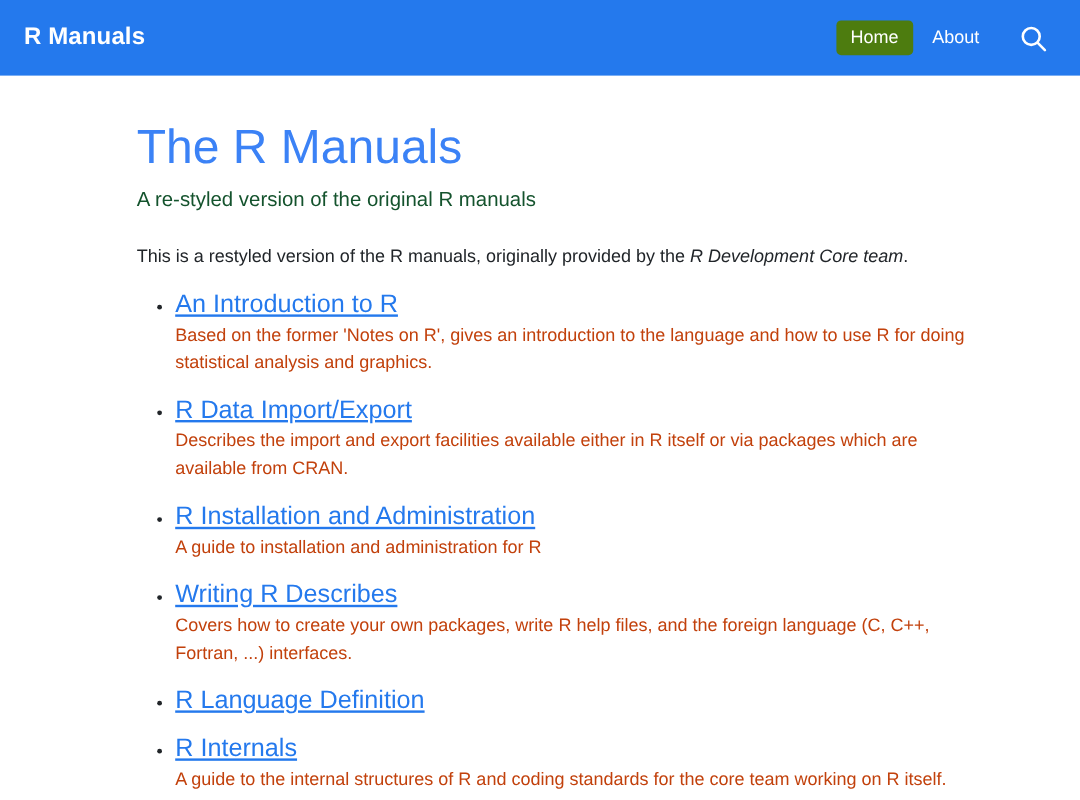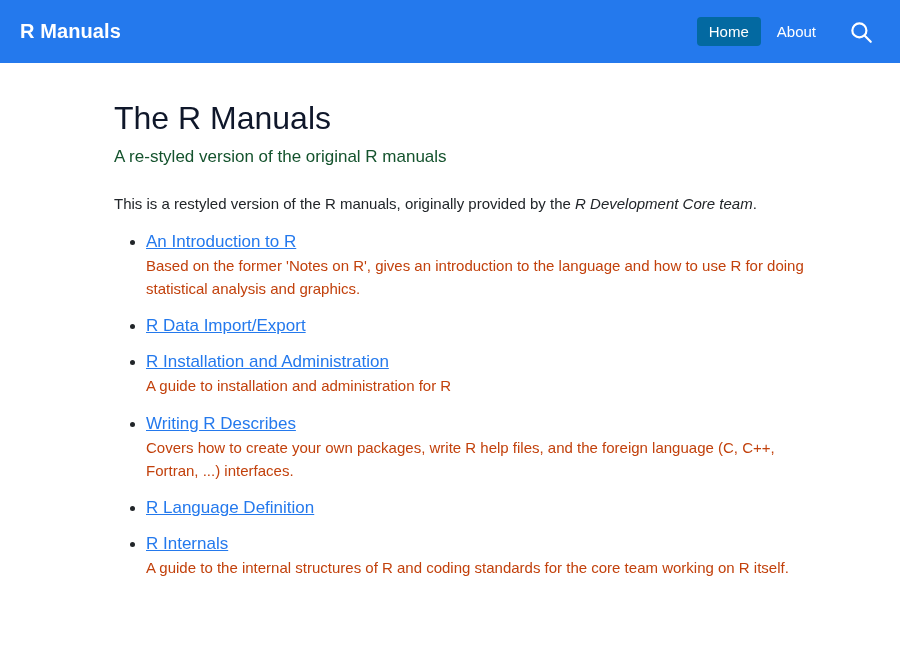--- a/index.html
+++ b/index.html
@@ -42,21 +42,21 @@
     padding: 6px 12px;
     border-radius: 4px;
     text-decoration: none;
     white-space: nowrap;
     display: flex;
     align-items: center;
     gap: 5px;
     cursor: pointer;
   }
   .nav-link.active {
-    background: #0369a1;
+    background: #4d7c0f;
   }
   .caret {
     display: inline-block;
     width: 0;
     height: 0;
     border-left: 4px solid transparent;
     border-right: 4px solid transparent;
     border-top: 5px solid #ffffff;
     margin-top: 2px;
   }
@@ -74,23 +74,23 @@
 
   
   .content {
     padding: 36px 0 0 0;
   }
   .inner {
     max-width: 700px;
     margin-left: 114px;
   }
   h1.page-title {
-    font-size: 32px;
+    font-size: 40px;
     font-weight: normal;
-    color: #0f172a;
+    color: #3b82f6;
     margin: 0 0 10px 0;
     line-height: 1.2;
   }
   .subtitle {
     font-size: 17px;
     color: #14532d;
     margin: 0 0 26px 0;
     font-weight: normal;
   }
   .intro {
@@ -108,21 +108,21 @@
   }
   ul.manual-list > li {
     margin-bottom: 16px;
   }
   ul.manual-list > li::marker {
     color: #212529;
   }
   .manual-link {
     color: #2479ed;
     text-decoration: underline;
-    font-size: 17px;
+    font-size: 21px;
     cursor: pointer;
   }
   .manual-desc {
     font-size: 15px;
     color: #c2410c;
     line-height: 1.55;
     margin-top: 2px;
     max-width: 670px;
   }
 </style>
@@ -159,20 +159,21 @@
       <span>This is a restyled version of the R manuals, originally provided by the </span><em>R Development Core team</em><span>.</span>
     </p>
 
     <ul class="manual-list">
       <li>
         <a class="manual-link">An Introduction to R</a>
         <div class="manual-desc">Based on the former 'Notes on R', gives an introduction to the language and how to use R for doing statistical analysis and graphics.</div>
       </li>
       <li>
         <a class="manual-link">R Data Import/Export</a>
+        <div class="manual-desc">Describes the import and export facilities available either in R itself or via packages which are available from CRAN.</div>
       </li>
       <li>
         <a class="manual-link">R Installation and Administration</a>
         <div class="manual-desc">A guide to installation and administration for R</div>
       </li>
       <li>
         <a class="manual-link">Writing R Describes</a>
         <div class="manual-desc">Covers how to create your own packages, write R help files, and the foreign language (C, C++, Fortran, ...) interfaces.</div>
       </li>
       <li>

